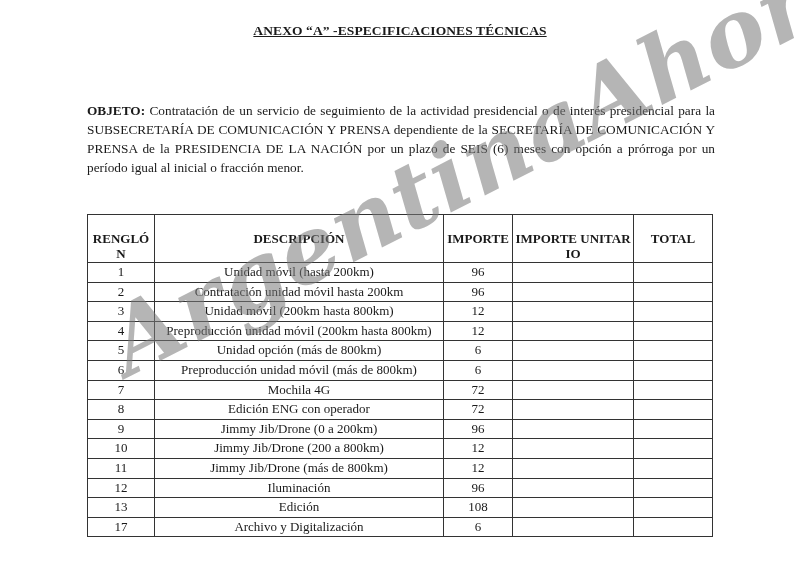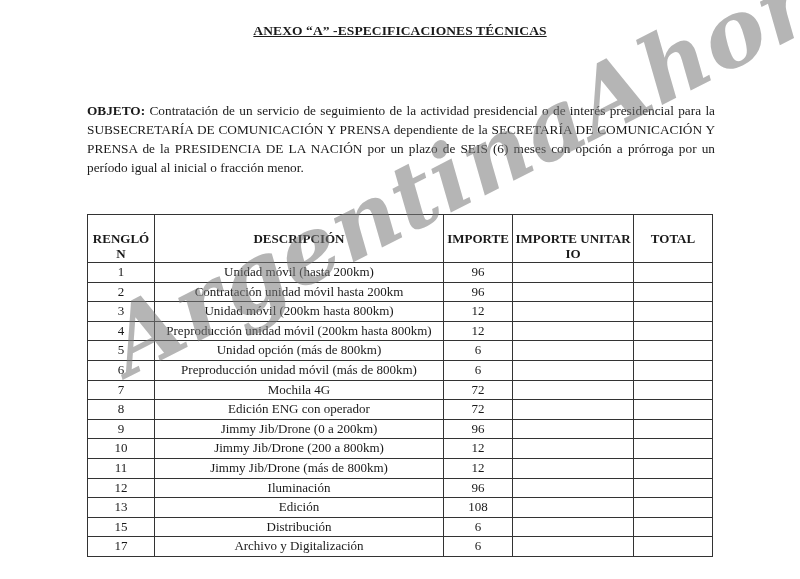--- a/index.html
+++ b/index.html
@@ -197,27 +197,20 @@
         <td></td>
       </tr>
       <tr>
         <td>13</td>
         <td>Edición</td>
         <td>108</td>
         <td></td>
         <td></td>
       </tr>
       <tr>
-        <td>15</td>
-        <td>Distribución</td>
-        <td>6</td>
-        <td></td>
-        <td></td>
-      </tr>
-      <tr>
         <td>17</td>
         <td>Archivo y Digitalización</td>
         <td>6</td>
         <td></td>
         <td></td>
       </tr>
     </tbody>
 </table>
 
 <div class="watermark">ArgentinaAhora</div>

